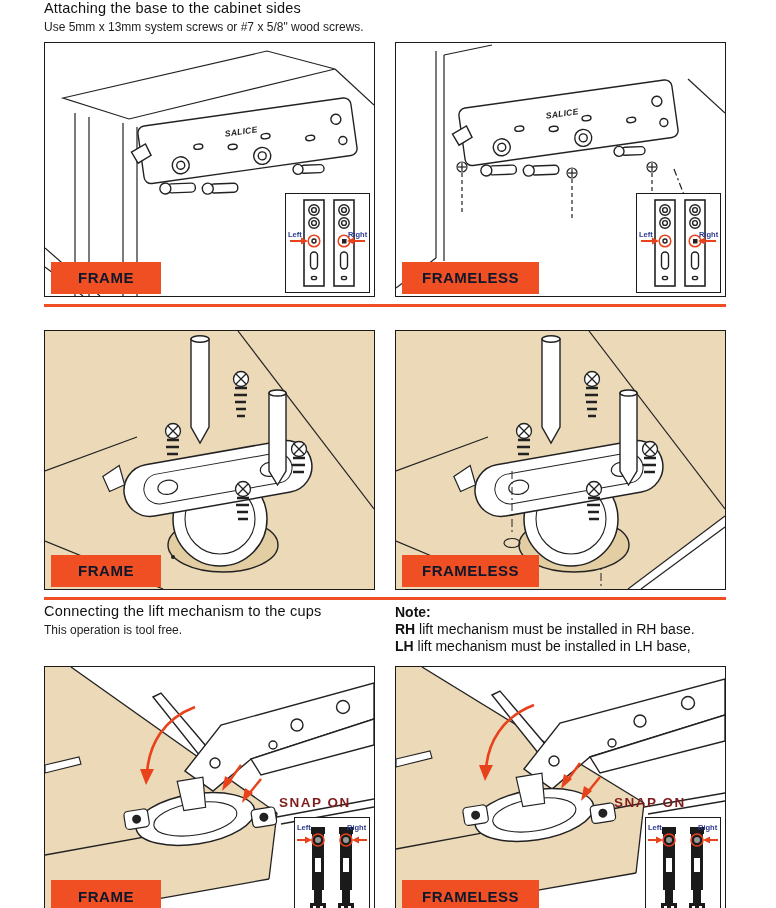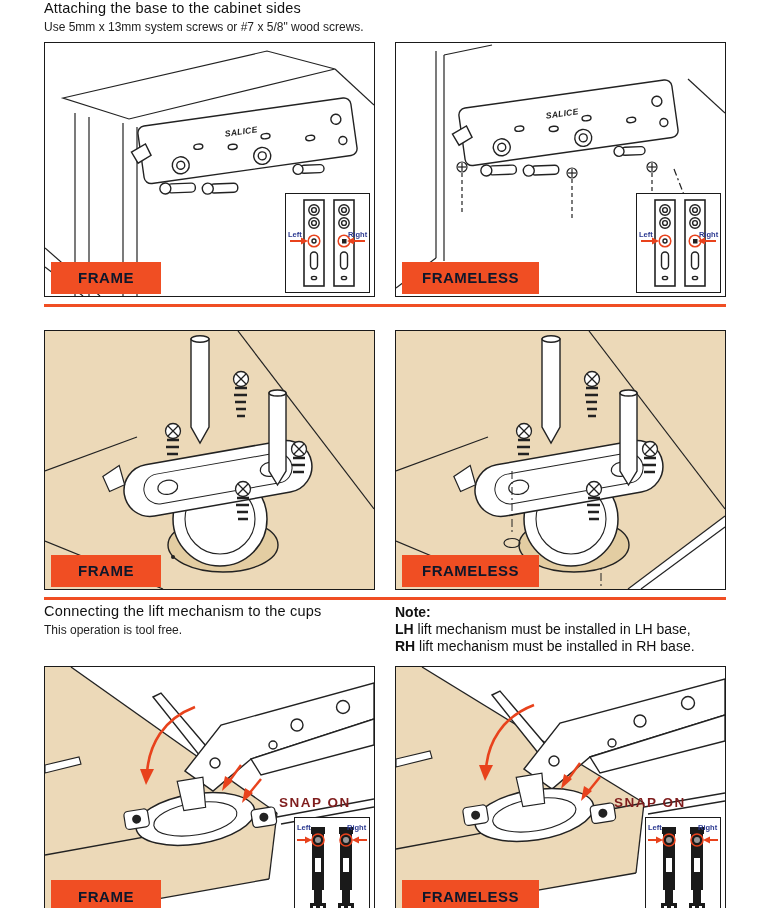--- a/index.html
+++ b/index.html
@@ -342,22 +342,22 @@
 
   <hr class="rule">
 
   <div class="sec3head">
     <div>
       <h1>Connecting the lift mechanism to the cups</h1>
       <div class="sub">This operation is tool free.</div>
     </div>
     <div class="note">
       <div class="nt">Note:</div>
+      <div><b>RH</b><span> lift mechanism must be installed in RH base.</span></div>
       <div><b>LH</b><span> lift mechanism must be installed in LH base,</span></div>
-      <div><b>RH</b><span> lift mechanism must be installed in RH base.</span></div>
     </div>
   </div>
 
   <div class="row row3">
 
     <div class="panel p-s3">
       <svg class="illus" width="329" height="250" viewBox="0 0 329 250">
         <polygon points="0,0 26,0 232,146 224,212 0,252" fill="#ecd9b8"></polygon>
         <g stroke="#222" stroke-width="1.3" fill="none">
           <line x1="26" y1="0" x2="232" y2="146"></line>

